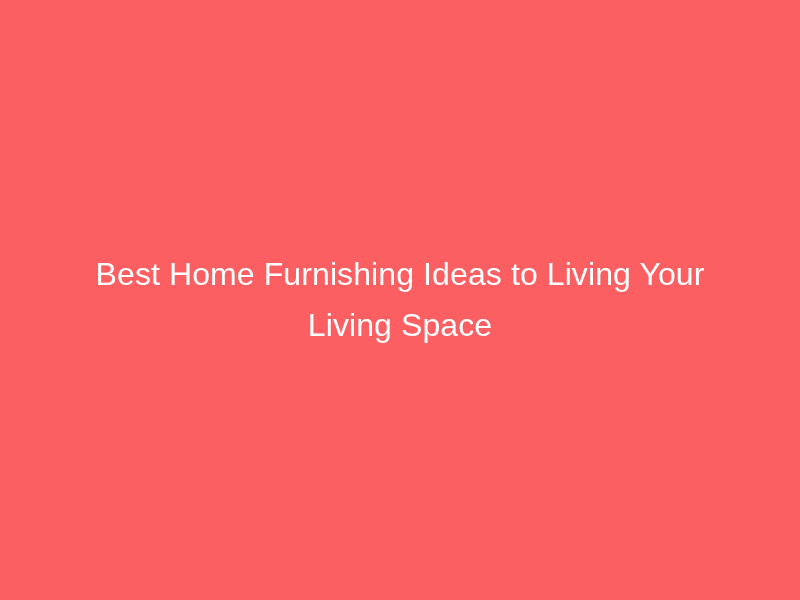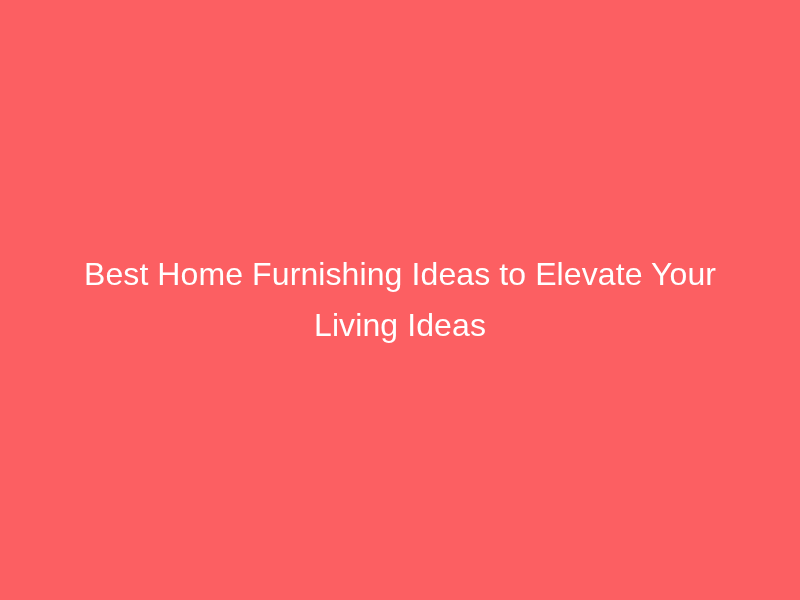--- a/index.html
+++ b/index.html
@@ -45,15 +45,15 @@
     text-align: center;
     word-wrap: break-word;
     white-space: normal;
   }
 </style>
 </head>
 <body>
 
 <div class="banner">
   <div class="banner-inner">
-    <h1 class="banner-title">Best Home Furnishing Ideas to Elevate Your Living Ideas</h1>
+    <h1 class="banner-title">Best Home Furnishing Ideas to Living Your Living Space</h1>
   </div>
 </div>
 
 </body></html>

